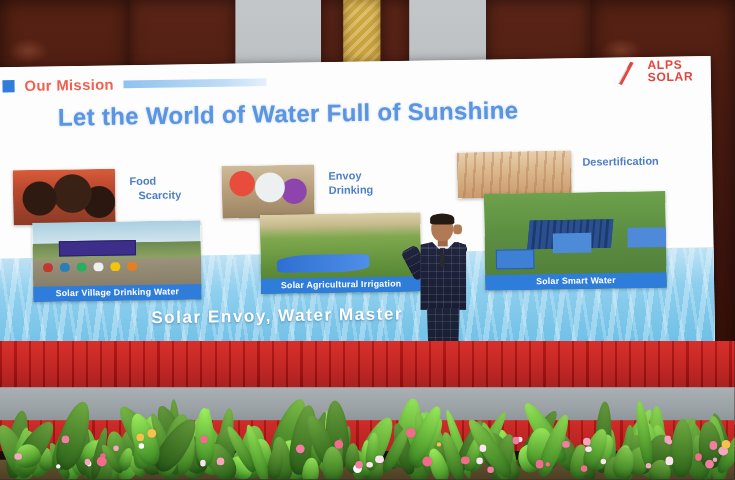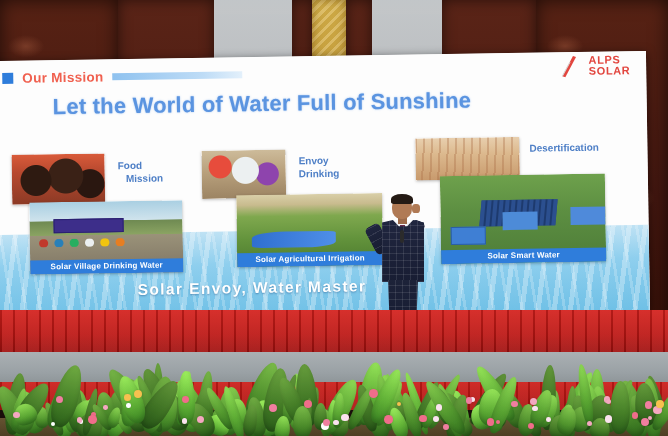--- a/index.html
+++ b/index.html
@@ -352,21 +352,21 @@
           <span>SOLAR</span>
         </div>
       </div>
 
       <div class="slide-title">Let the World of  Water Full of Sunshine</div>
 
       <div class="photo" style="left:16px; top:94px; width:93px; height:50px;">
         <div class="ph-kids"></div>
       </div>
       <div class="slide-label" style="left:122px; top:101px;">Food</div>
-      <div class="slide-label" style="left:130px; top:114px;">Mission</div>
+      <div class="slide-label" style="left:130px; top:114px;">Scarcity</div>
 
       <div class="photo" style="left:33px; top:142px; width:153px; height:72px;">
         <div class="ph-village"></div>
         <div class="cap">Solar Village Drinking Water</div>
       </div>
 
       <div class="photo" style="left:206px; top:93px; width:84px; height:48px;">
         <div class="ph-market"></div>
       </div>
       <div class="slide-label" style="left:303px; top:99px;">Envoy</div>

